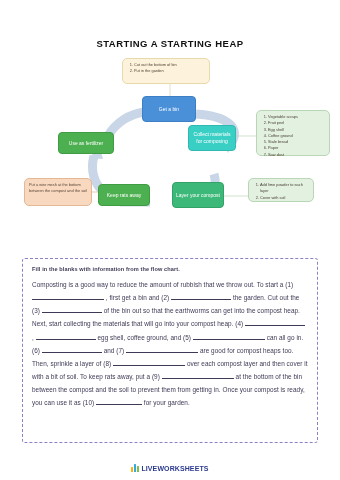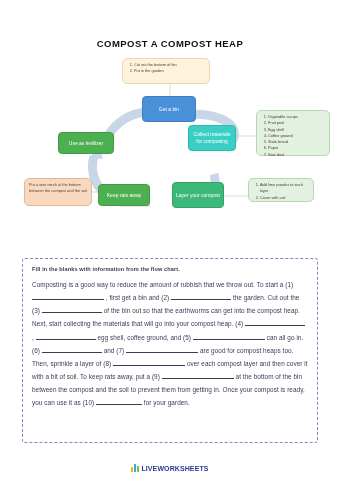--- a/index.html
+++ b/index.html
@@ -71,21 +71,21 @@
   .lw-mark i:nth-child(1){height:5px;background:#f2b705;}
   .lw-mark i:nth-child(2){height:8px;background:#35a8e0;}
   .lw-mark i:nth-child(3){height:6px;background:#7cc04b;}
   .lw-text{font-size:7px;font-weight:700;color:#2b3a8f;letter-spacing:.1px;}
 </style>
 </head>
 <body>
 
 <div class="page">
 
-  <div class="title">COMPOST A COMPOST HEAP</div>
+  <div class="title">STARTING A STARTING HEAP</div>
 
   <div class="flow">
 
     <svg width="340" height="165" viewBox="0 0 340 165">
 
       <line x1="170" y1="32" x2="170" y2="45" stroke="#d9cfae" stroke-width="0.7"></line>
 
       <path d="M196 62 C 228 64, 240 76, 232 90" stroke="#c9d6e8" stroke-width="9" fill="none" stroke-linecap="butt"></path>
       <polygon points="236,86 228,101 222,88" fill="#c9d6e8"></polygon>
 

